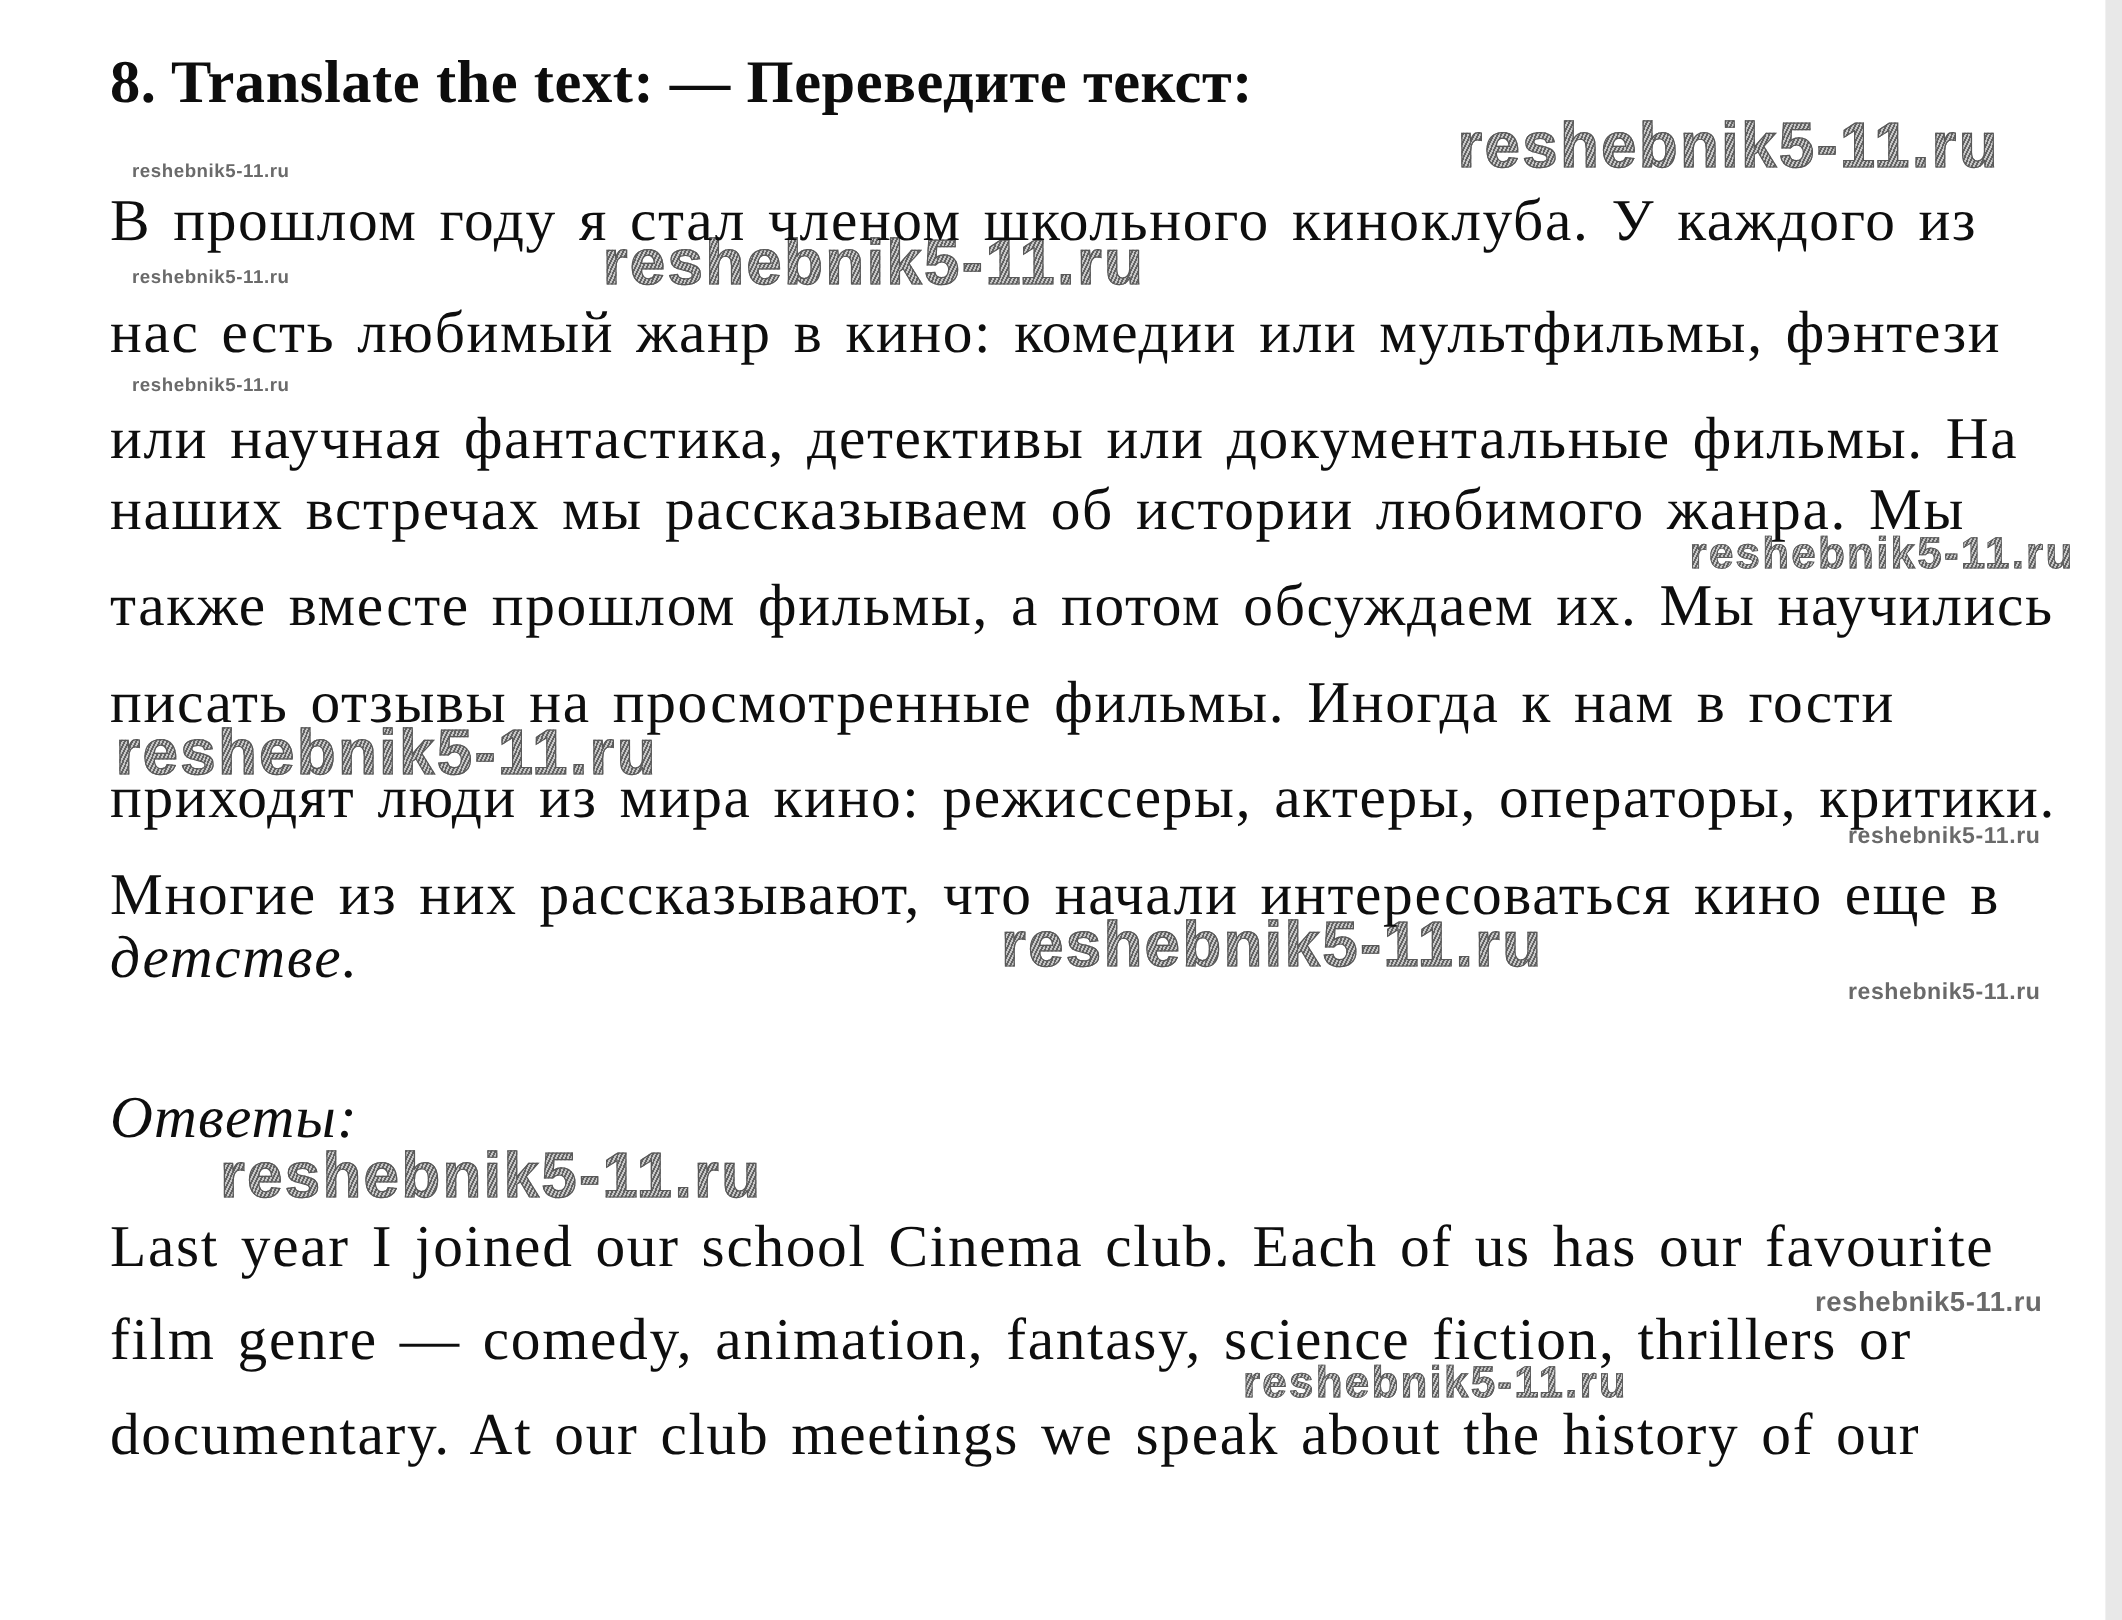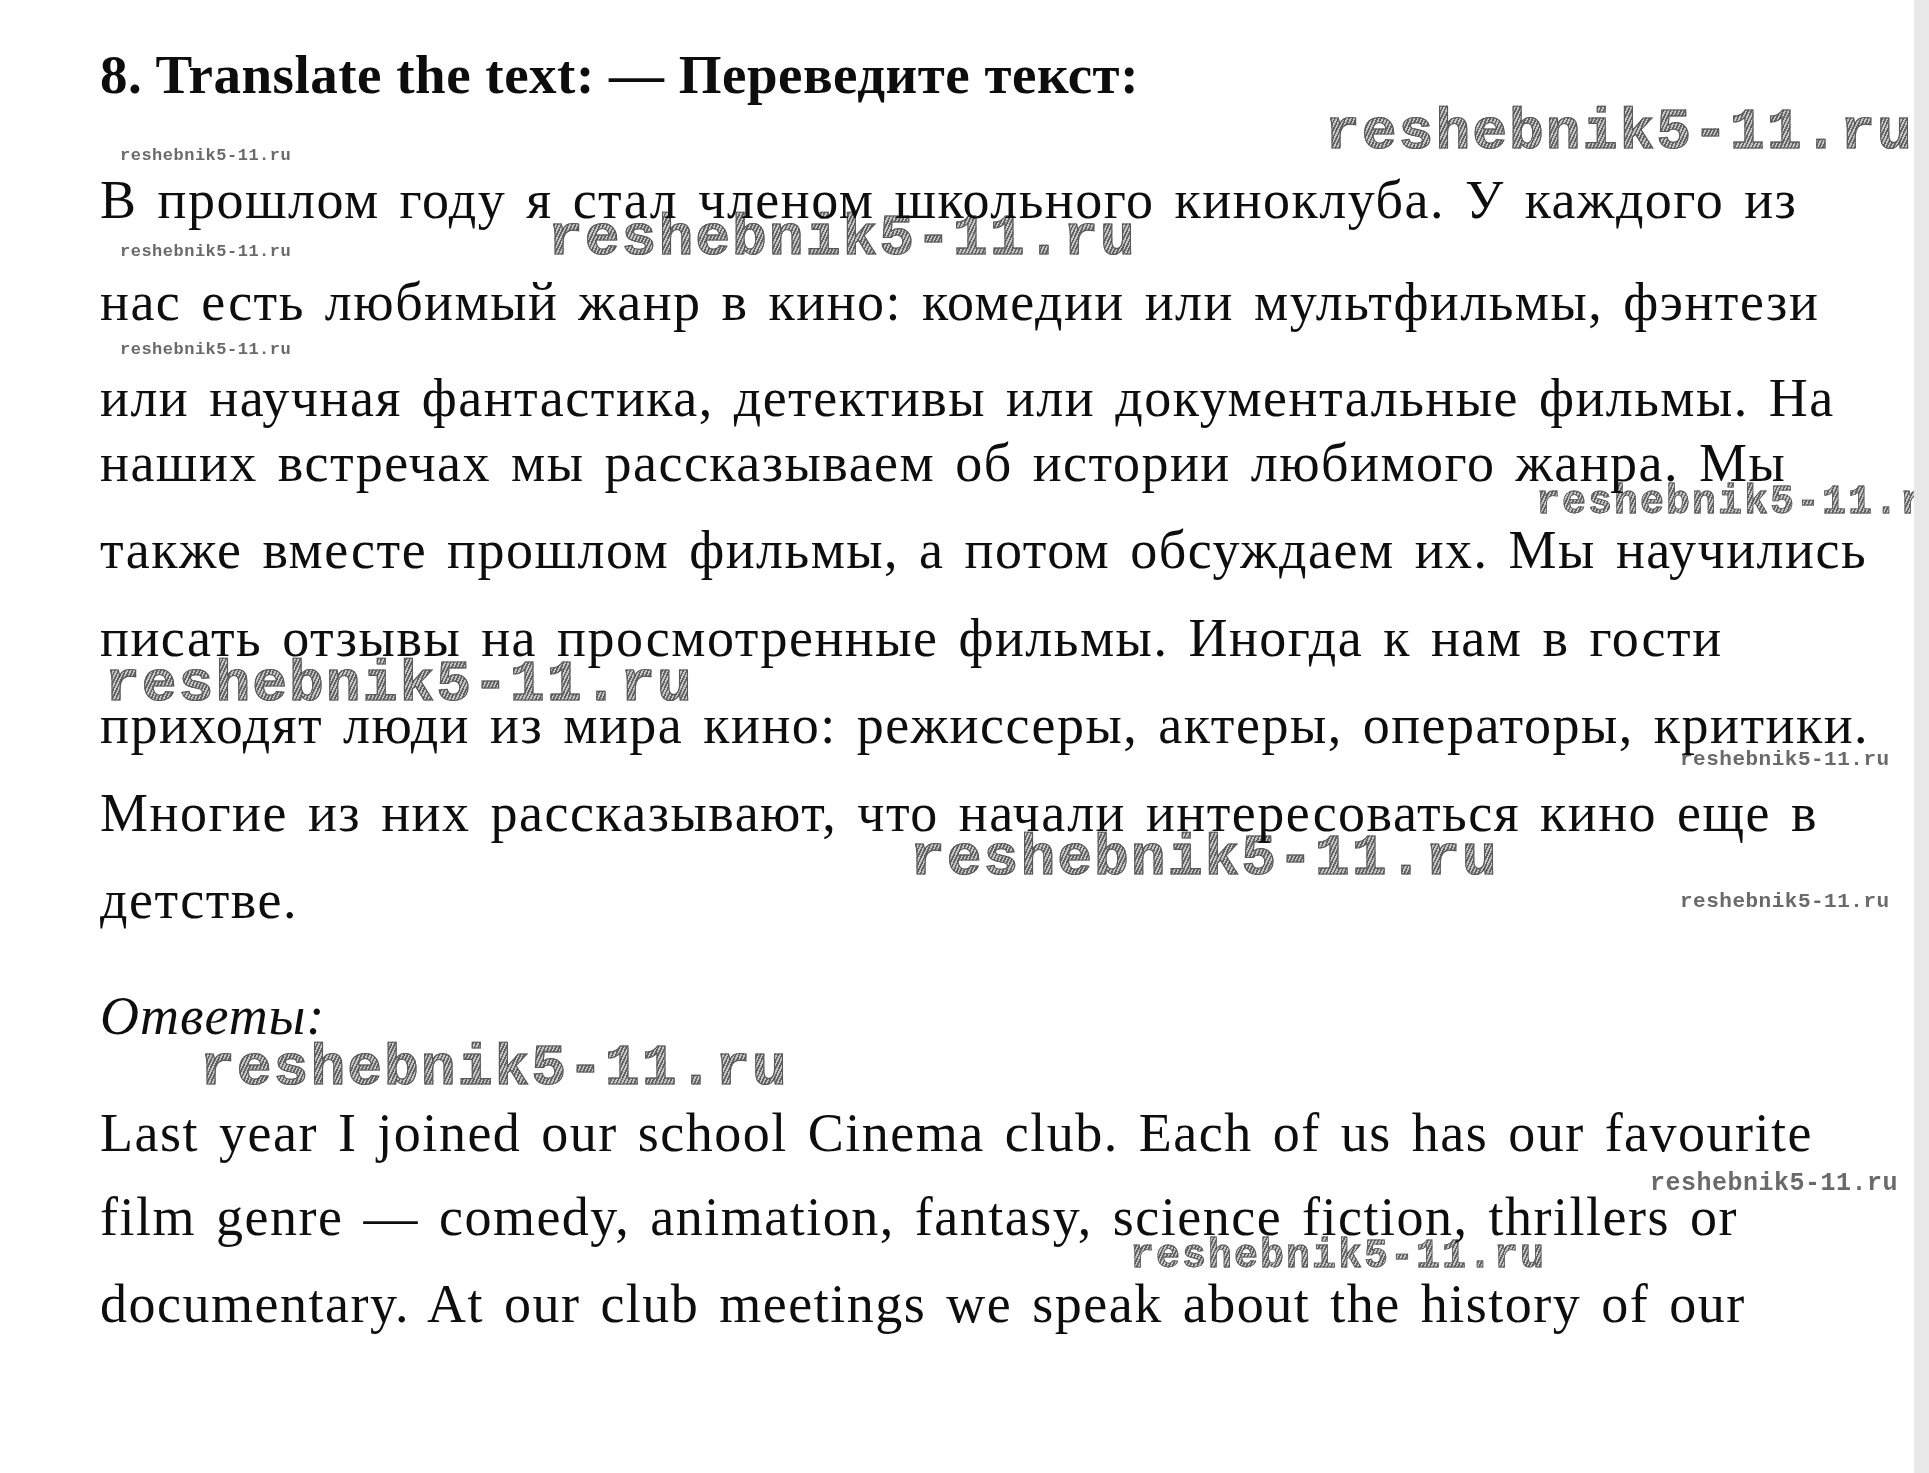--- a/index.html
+++ b/index.html
@@ -41,21 +41,21 @@
   .answers {
     font-style: italic;
     letter-spacing: 1px;
     text-align: right;
   }
   
   .wm {
     position: absolute;
     margin: 0;
     white-space: nowrap;
-    font-family: Liberation Mono, monospace;
+    font-family: Liberation Sans, sans-serif;
     font-weight: bold;
     line-height: 1.15;
     user-select: none;
   }
   .wm-sm {
     color: #6a6a6a;
     letter-spacing: 0.5px;
   }
   .wm-big, .wm-md {
     color: #8f8f8f;
@@ -96,21 +96,21 @@
   <span class="wm wm-md" style="left:1130px; top:1234px; font-size:40px;">reshebnik5-11.ru</span>
 
   <div class="line" style="top:170px;">В прошлом году я стал членом школьного киноклуба. У каждого из</div>
   <div class="line" style="top:272px;">нас есть любимый жанр в кино: комедии или мультфильмы, фэнтези</div>
   <div class="line" style="top:345px;margin-top:23px;">или научная фантастика, детективы или документальные фильмы. На</div>
   <div class="line" style="top:433px;">наших встречах мы рассказываем об истории любимого жанра. Мы</div>
   <div class="line" style="top:520px;">также вместе прошлом фильмы, а потом обсуждаем их. Мы научились</div>
   <div class="line" style="top:608px;">писать отзывы на просмотренные фильмы. Иногда к нам в гости</div>
   <div class="line" style="top:695px;">приходят люди из мира кино: режиссеры, актеры, операторы, критики.</div>
   <div class="line" style="top:783px;">Многие из них рассказывают, что начали интересоваться кино еще в</div>
-  <div class="line" style="top:870px;">детстве.</div>
+  <div class="line" style="top:840px;font-style:italic;">детстве.</div>
 
   <div class="line answers" style="top:986px;">Ответы:</div>
 
   <div class="line" style="top:1103px;">Last year I joined our school Cinema club. Each of us has our favourite</div>
   <div class="line" style="top:1187px;">film genre — comedy, animation, fantasy, science fiction, thrillers or</div>
   <div class="line" style="top:1274px;">documentary. At our club meetings we speak about the history of our</div>
 
 </div>
 
 </body></html>

